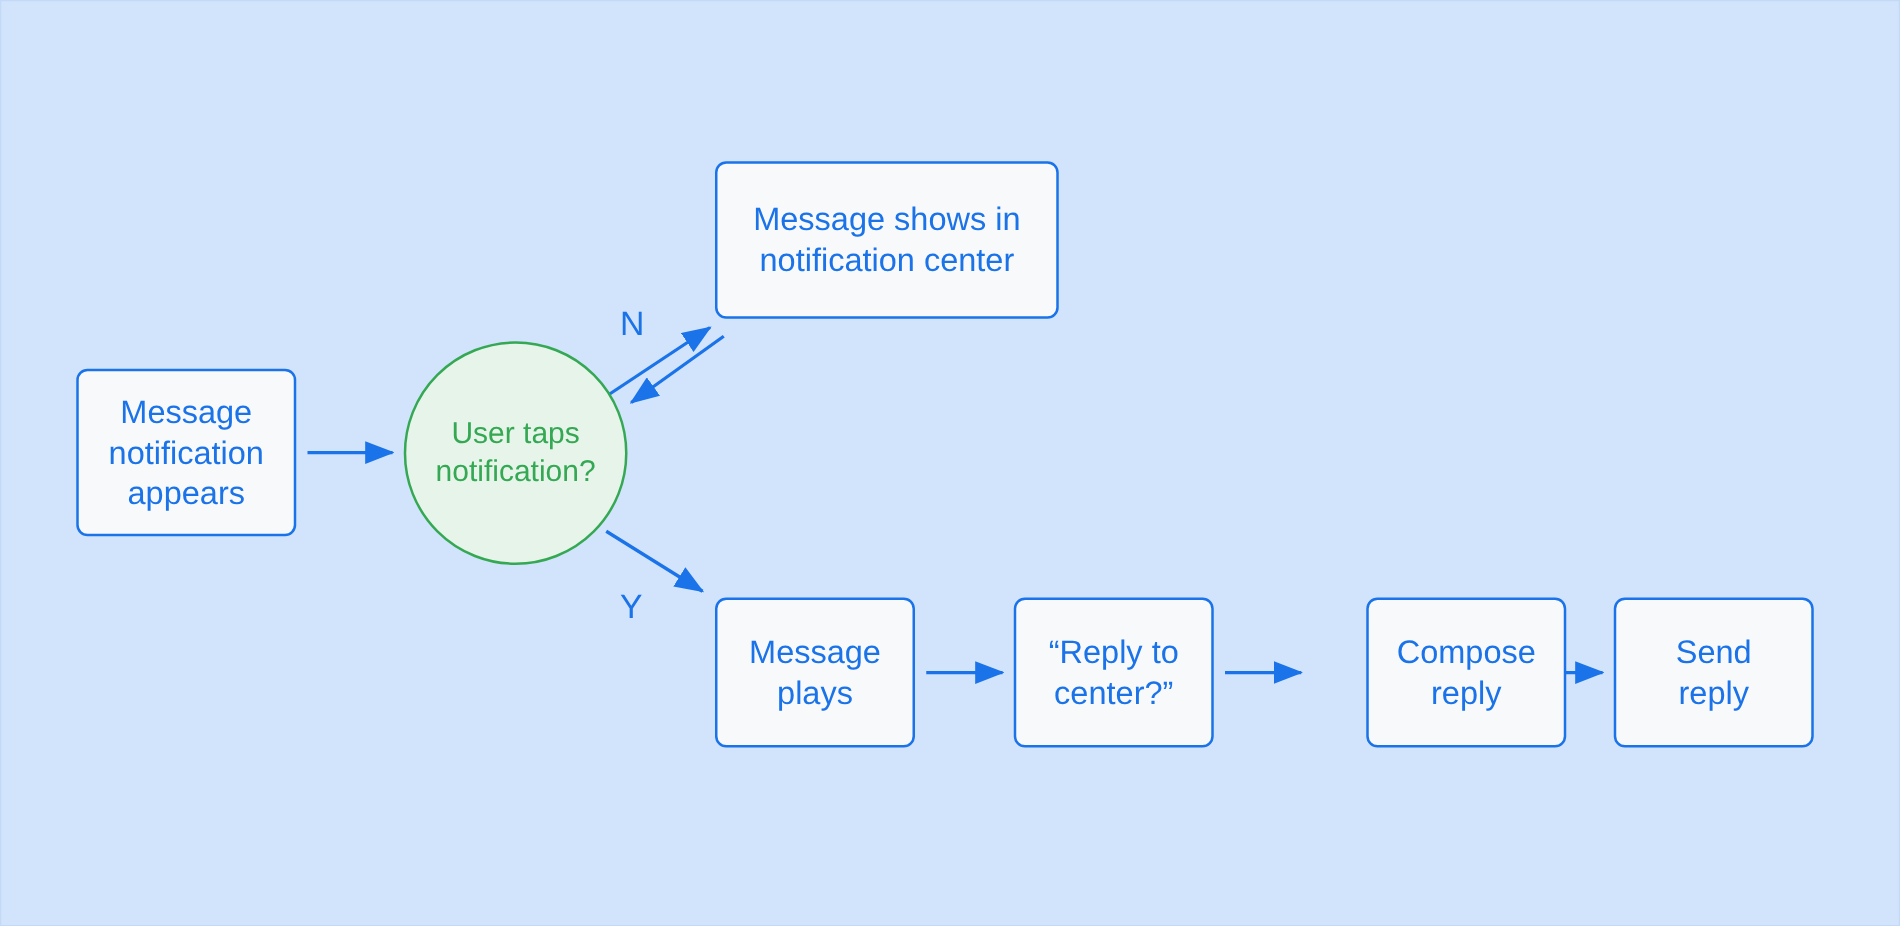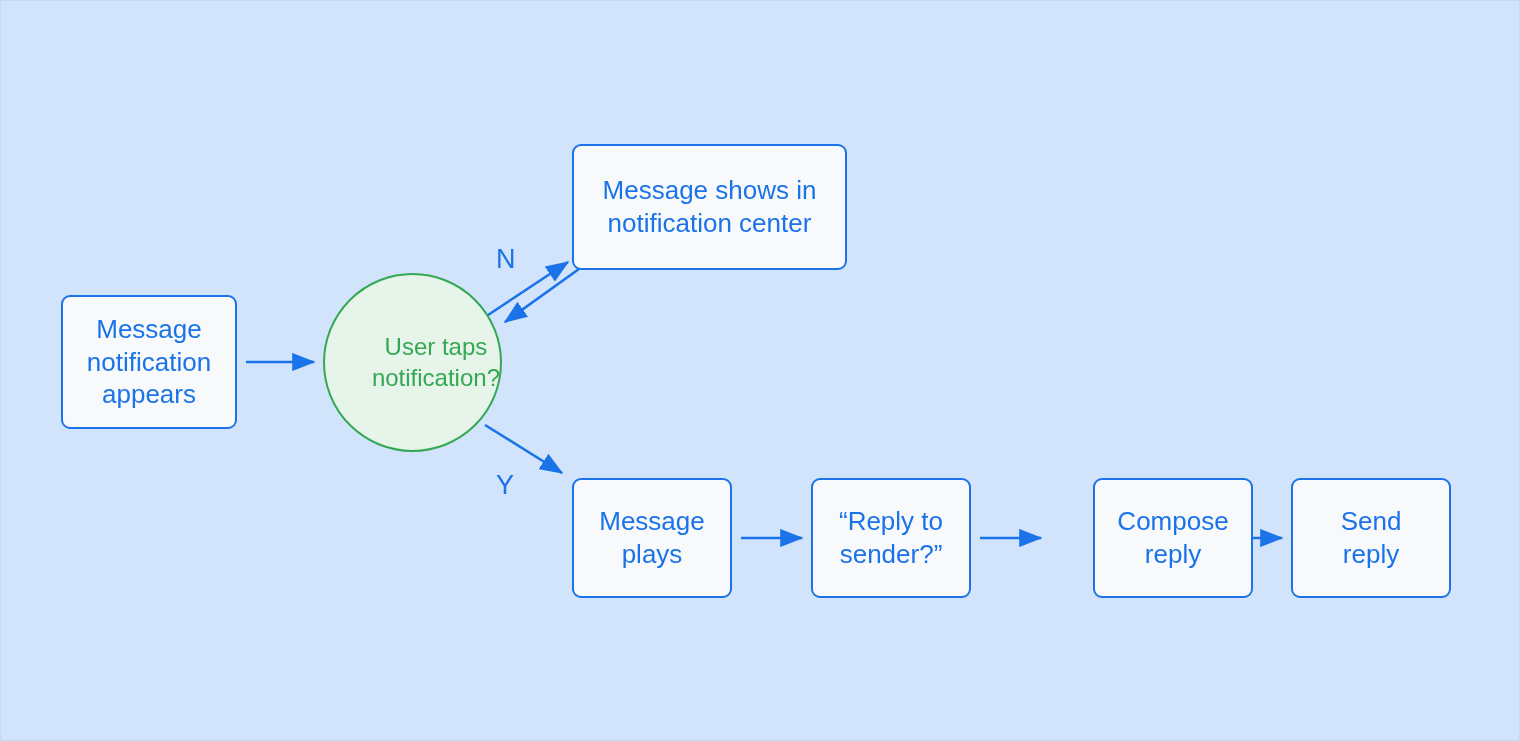--- a/index.html
+++ b/index.html
@@ -99,38 +99,38 @@
       <line x1="1217" y1="537" x2="1281" y2="537" stroke="#1a73e8" stroke-width="2.6" marker-end="url(#arrowhead)"></line>
     </g>
   </svg>
 
   <div class="node process" style="left:60px; top:294px; width:176px; height:134px;">
     <span>Message
 notification
 appears</span>
   </div>
 
-  <div class="node decision" style="left:322px; top:272px; width:179px; height:179px;justify-content:flex-end;">
+  <div class="node decision" style="left:322px; top:272px; width:179px; height:179px;">
     <span>User taps
 notification?</span>
   </div>
 
-  <div class="node process" style="left:571px; top:143px; width:275px; height:126px;">
+  <div class="node process" style="left:571px; top:128px; width:275px; height:126px;">
     <span>Message shows in
 notification center</span>
   </div>
 
   <div class="node process" style="left:571px; top:477px; width:160px; height:120px;">
     <span>Message
 plays</span>
   </div>
 
   <div class="node process" style="left:810px; top:477px; width:160px; height:120px;">
     <span>“Reply to
-sender?”</span>
+center?”</span>
   </div>
 
   <div class="node process" style="left:1048px; top:477px; width:160px; height:120px;margin-left:44px;">
     <span>Compose
 reply</span>
   </div>
 
   <div class="node process" style="left:1290px; top:477px; width:160px; height:120px;">
     <span>Send
 reply</span>

